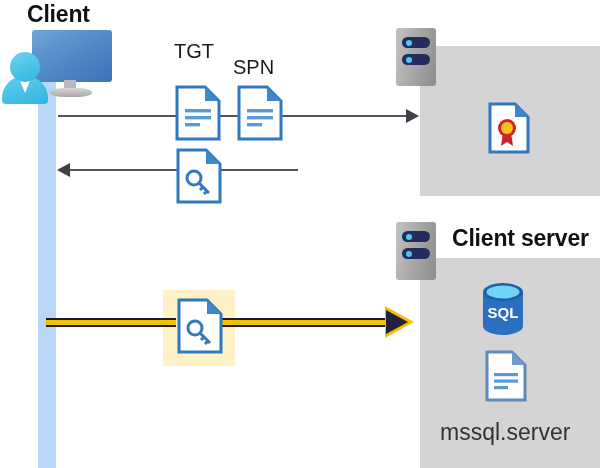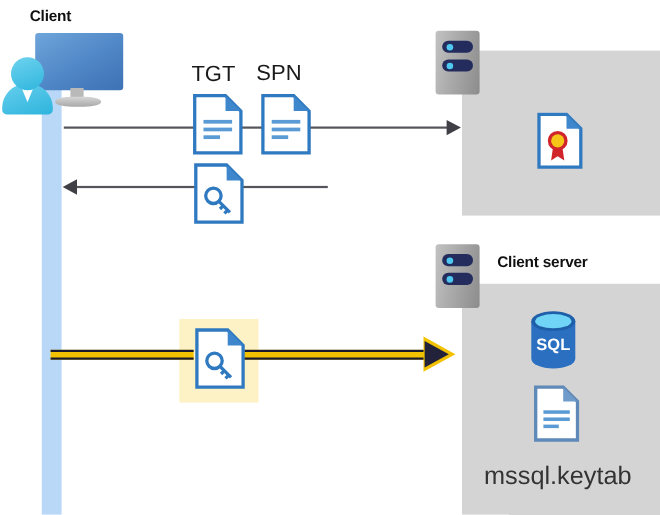--- a/index.html
+++ b/index.html
@@ -6,21 +6,21 @@
   body{width:600px;height:468px;position:relative;overflow:hidden;
        font-family:"Liberation Sans","DejaVu Sans",sans-serif;}
   .abs{position:absolute;}
 
   
   .gray-panel{background:#d4d4d4;}
   #dc-panel{left:420px;top:46px;width:180px;height:150px;}
   #linux-panel{left:420px;top:258px;width:180px;height:210px;}
 
   
-  .title{font-weight:bold;color:#111111;font-size:14px;line-height:22px;
+  .title{font-weight:bold;color:#111111;font-size:23px;line-height:22px;
          letter-spacing:-0.2px;}
   #client-title{left:27px;top:3px;}
   #dc-title{left:452px;top:4px;width:148px;}
   #linux-title{left:452px;top:227px;}
 
   
   #lifeline{left:38px;top:68px;width:18px;height:400px;background:#b9d8f7;}
 
   
   #monitor-screen{left:32px;top:30px;width:80px;height:52px;border-radius:3px;
@@ -66,21 +66,21 @@
   .doc{position:absolute;}
   .doc svg{display:block;}
   #doc-tgt{left:175px;top:85px;}
   #doc-spn{left:237px;top:85px;}
   #doc-key1{left:176px;top:148px;}
   #doc-key2{left:177px;top:298px;}
   #doc-cert{left:488px;top:102px;}
   #doc-keytab{left:485px;top:350px;}
 
   .icon-label{font-size:20px;color:#1a1a1a;}
-  #lbl-tgt{left:174px;top:57px;}
+  #lbl-tgt{left:174px;top:40px;}
   #lbl-spn{left:233px;top:56px;}
   #lbl-keytab{left:440px;top:419px;font-size:23px;color:#333;}
 
   
   .rack{border-radius:3px;
         background:linear-gradient(100deg,#c2c2c2 0%,#a9a9a9 45%,#8c8c8c 100%);}
   #rack-dc{left:396px;top:28px;width:40px;height:58px;}
   #rack-linux{left:396px;top:222px;width:40px;height:58px;}
   .rack-bar{position:absolute;left:6px;width:28px;height:11px;border-radius:6px;
             background:#232c5c;}
@@ -211,13 +211,13 @@
 <div class="doc" id="doc-keytab">
   <svg width="42" height="52" viewBox="0 0 42 52">
     <path d="M2 2 H27 L40 15 V50 H2 Z" fill="#ffffff" stroke="#5f89b8" stroke-width="3"></path>
     <path d="M27 2 L40 15 H27 Z" fill="#6f9ccb"></path>
     <rect x="9" y="23" width="24" height="3.2" fill="#5b9bd5"></rect>
     <rect x="9" y="29.5" width="24" height="3.2" fill="#5b9bd5"></rect>
     <rect x="9" y="36" width="14" height="3.2" fill="#5b9bd5"></rect>
   </svg>
 </div>
 
-<div class="abs" id="lbl-keytab">mssql.keytab</div>
+<div class="abs" id="lbl-keytab">mssql.server</div>
 
 </body></html>

